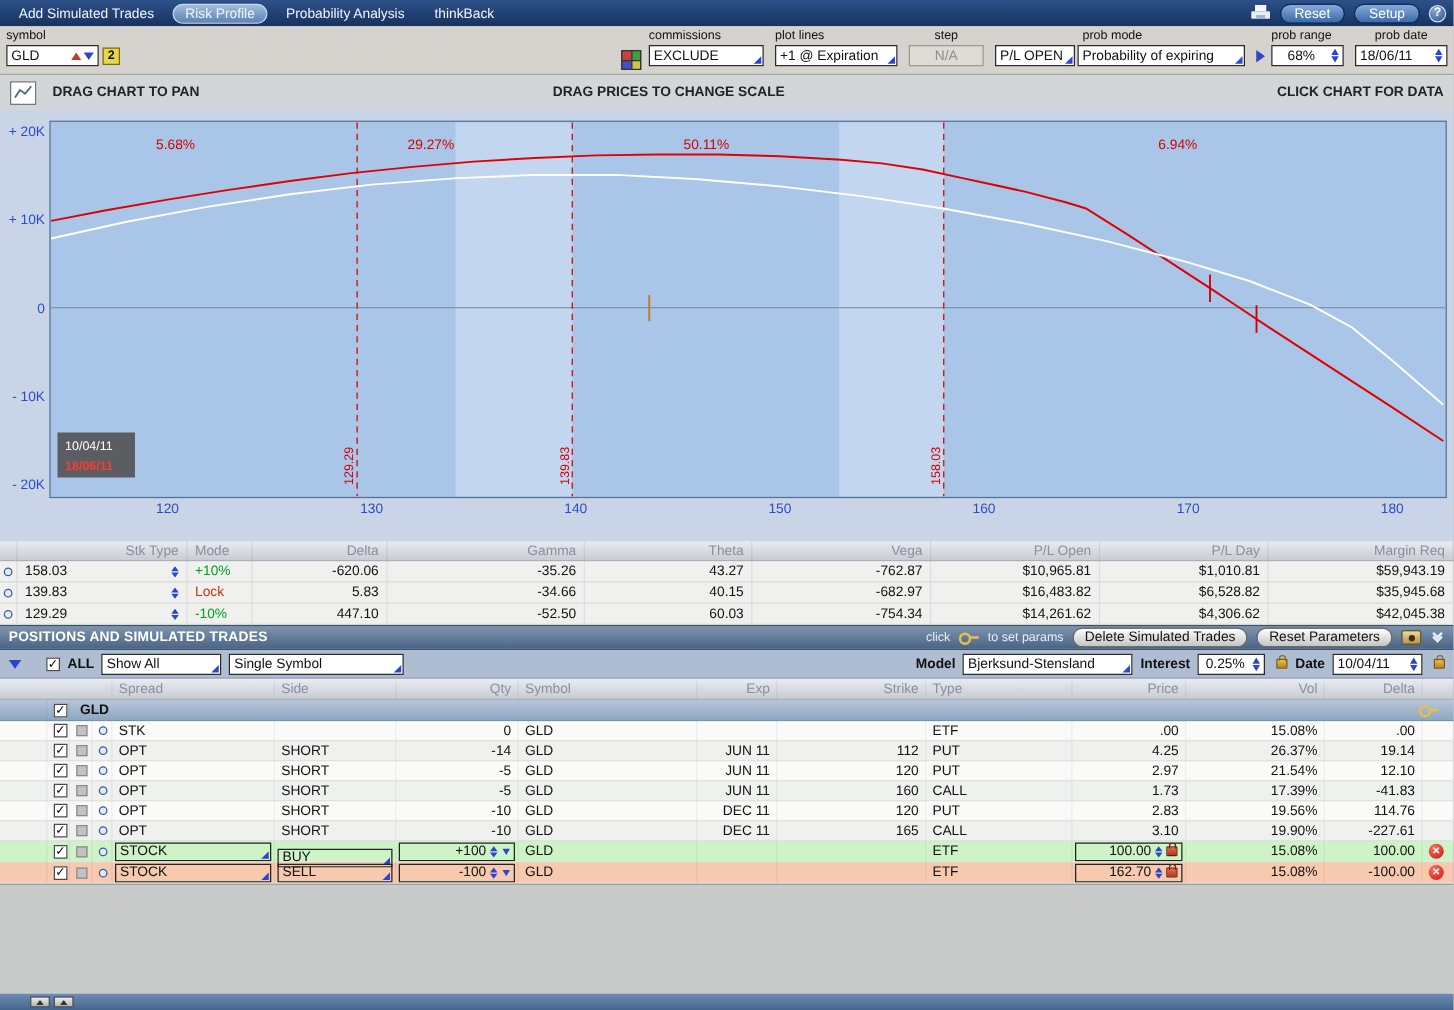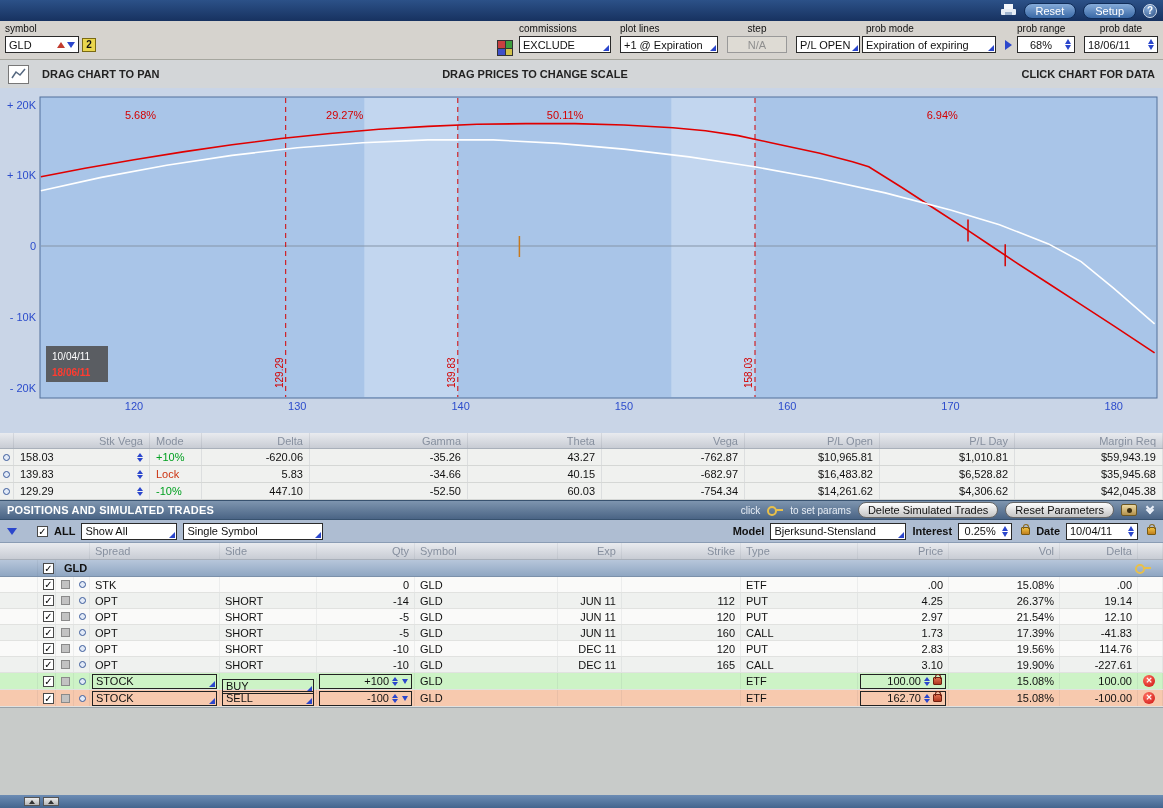--- a/index.html
+++ b/index.html
@@ -120,20 +120,26 @@
   .bottom-strip { flex:none; height:13px; background:linear-gradient(#6c8cb4,#44658e); display:flex; align-items:center; gap:3px; padding-left:24px; }
   .strip-btn { width:16px; height:9px; background:linear-gradient(#ececec,#b6b6b6); border:1px solid #555; display:flex; align-items:center; justify-content:center; padding:0; }
   .strip-btn i { width:0; height:0; border-left:3px solid transparent; border-right:3px solid transparent; border-bottom:4px solid #333; }
 </style>
 </head>
 <body>
 
 <div class="app">
 
   <header class="tabbar">
+    <nav class="tabs" id="tabs">
+        <div class="tab">Add Simulated Trades</div>
+        <div class="tab active">Risk Profile</div>
+        <div class="tab">Probability Analysis</div>
+        <div class="tab">thinkBack</div>
+      </nav>
     <div class="tabbar-right">
       <span class="print-icon">
           <i class="p-paper"></i>
           <i class="p-body"></i>
           <i class="p-tray"></i>
         </span>
       <button class="blue-btn">Reset</button>
       <button class="blue-btn">Setup</button>
       <span class="help-icon">?</span>
     </div>
@@ -183,21 +189,21 @@
         </div>
       </div>
 
       <div class="tb-group">
         <span class="tb-label" style="margin-left:70px">prob mode</span>
         <div class="tb-row" style="gap:2px">
           <div class="tos-field dd-corner" style="width:64px">
             <span>P/L OPEN</span>
           </div>
           <div class="tos-field dd-corner" style="width:134px">
-            <span>Expiration of expiring</span>
+            <span>Probability of expiring</span>
           </div>
         </div>
       </div>
 
       <span class="splitter-tri"></span>
 
       <div class="tb-group">
         <span class="tb-label">prob range</span>
         <div class="tos-field" style="width:58px">
           <span style="margin-left:auto">68%</span>
@@ -269,21 +275,21 @@
         <rect x="46" y="258" width="62" height="36" fill="#4f4f4f" fill-opacity="0.88"></rect>
         <text x="52" y="272" fill="#ffffff" font-size="10">10/04/11</text>
         <text x="52" y="288" fill="#ff3b30" font-size="10" font-weight="bold">18/06/11</text>
       </svg>
   </div>
 
 
   <div class="slices-table" id="slices-table">
       <div class="s-row header">
         <div class="s-cell c" style="width: 14px;"></div>
-        <div class="s-cell r" style="width: 136px;">Stk Vega</div>
+        <div class="s-cell r" style="width: 136px;">Stk Type</div>
         <div class="s-cell" style="width: 52px;">Mode</div>
         <div class="s-cell r" style="width: 108px;">Delta</div>
         <div class="s-cell r" style="width: 158px;">Gamma</div>
         <div class="s-cell r" style="width: 134px;">Theta</div>
         <div class="s-cell r" style="width: 143px;">Vega</div>
         <div class="s-cell r" style="width: 135px;">P/L Open</div>
         <div class="s-cell r" style="width: 135px;">P/L Day</div>
         <div class="s-cell r" style="width: 148px;">Margin Req</div>
       </div>
       <div class="s-row">

